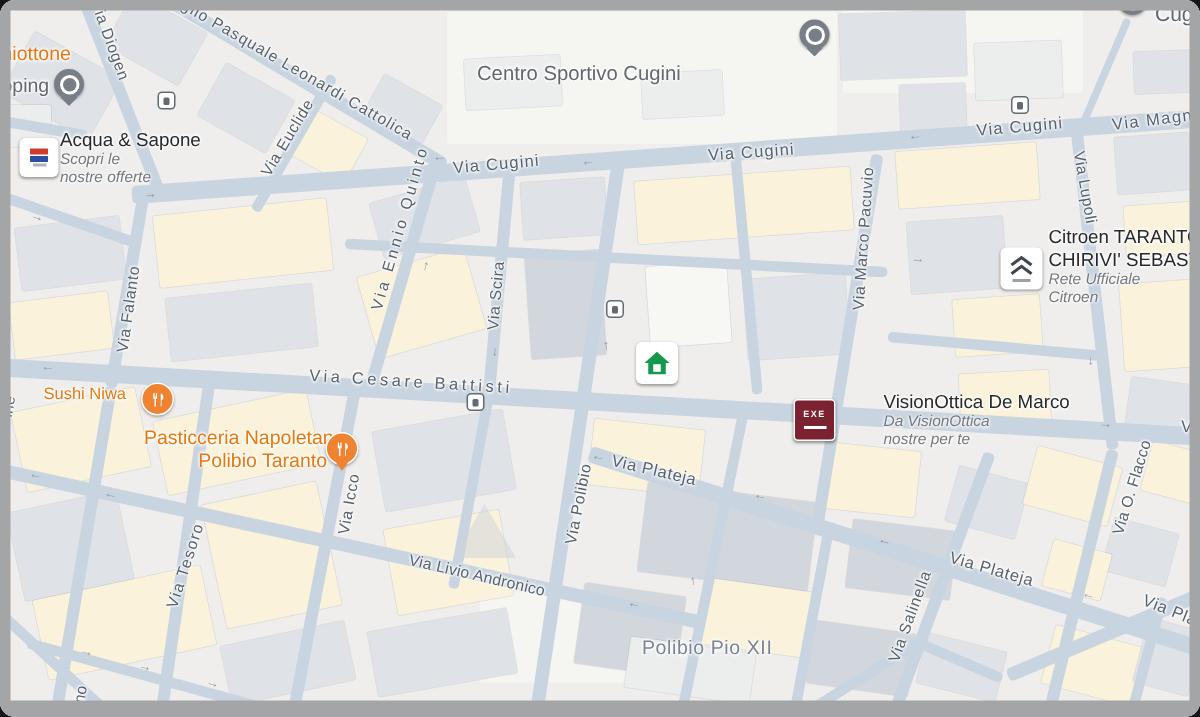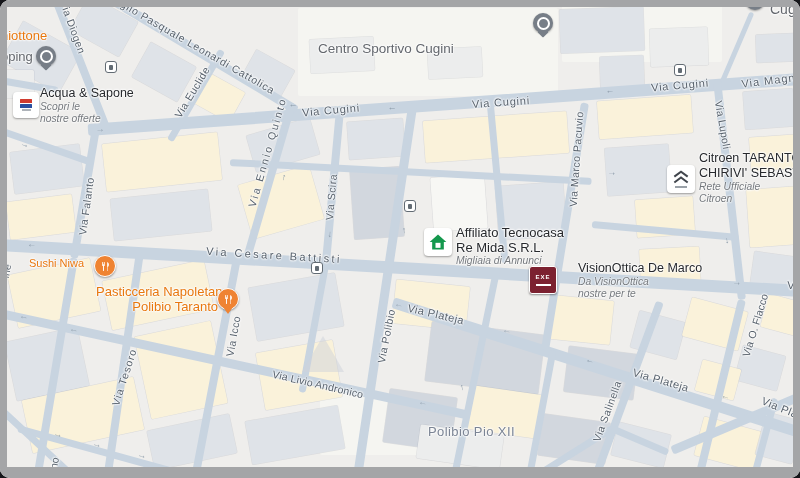--- a/index.html
+++ b/index.html
@@ -232,32 +232,27 @@
       <div class="poi" style="left: 318px; top: 16px; margin-top: 25px;">
         <span class="poi-line greyname" style="font-size: 13.5px;">Centro Sportivo Cugini</span>
       </div>
       <div class="icon dotpin" style="left: 533px; top: 13px;">
         <div class="tail"></div>
       </div>
       <div class="poi" style="left: 770px; top: 2px;">
         <span class="poi-line greyname" style="font-size: 14px;">Cug</span>
       </div>
       <div class="icon dotpin" style="left: 745px; top: -10px;"></div>
-      <div class="poi" style="left: 456px; top: 225px;">
-        <span class="poi-line" style="font-size: 13px;">Affiliato Tecnocasa</span>
-        <span class="poi-line" style="font-size: 13px;">Re Mida S.R.L.</span>
-        <span class="poi-sub">Migliaia di Annunci</span>
-      </div>
       <div class="icon sqicon" style="left: 424px; top: 228px;">
         <svg width="20" height="20" viewBox="0 0 24 24">
           <path fill="#14984d" d="M12 3L22 12h-3v9H5v-9H2z"></path>
           <rect x="9" y="13" width="6" height="6" fill="#fff"></rect>
         </svg>
       </div>
-      <div class="poi" style="left: 578px; top: 261px;">
+      <div class="poi" style="left: 559px; top: 261px; padding-left: 30px;">
         <span class="poi-line" style="font-size: 12.5px;">VisionOttica De Marco</span>
         <span class="poi-sub">Da VisionOttica</span>
         <span class="poi-sub">nostre per te</span>
       </div>
       <div class="icon vo" style="left: 529px; top: 266px;">
         <span class="t">EXE</span>
         <div class="bar"></div>
       </div>
       <div class="poi" style="left: 699px; top: 151px;">
         <span class="poi-line" style="font-size: 12.5px;">Citroen TARANTO</span>

